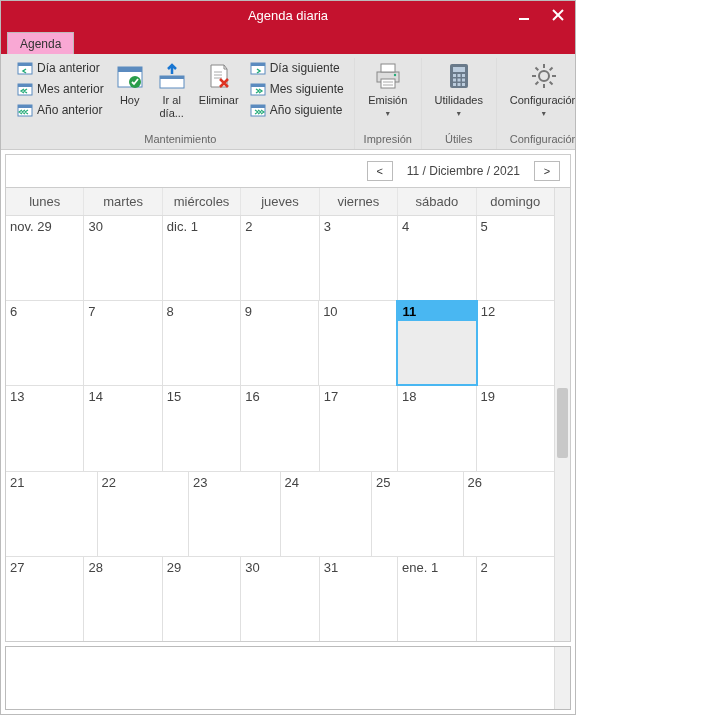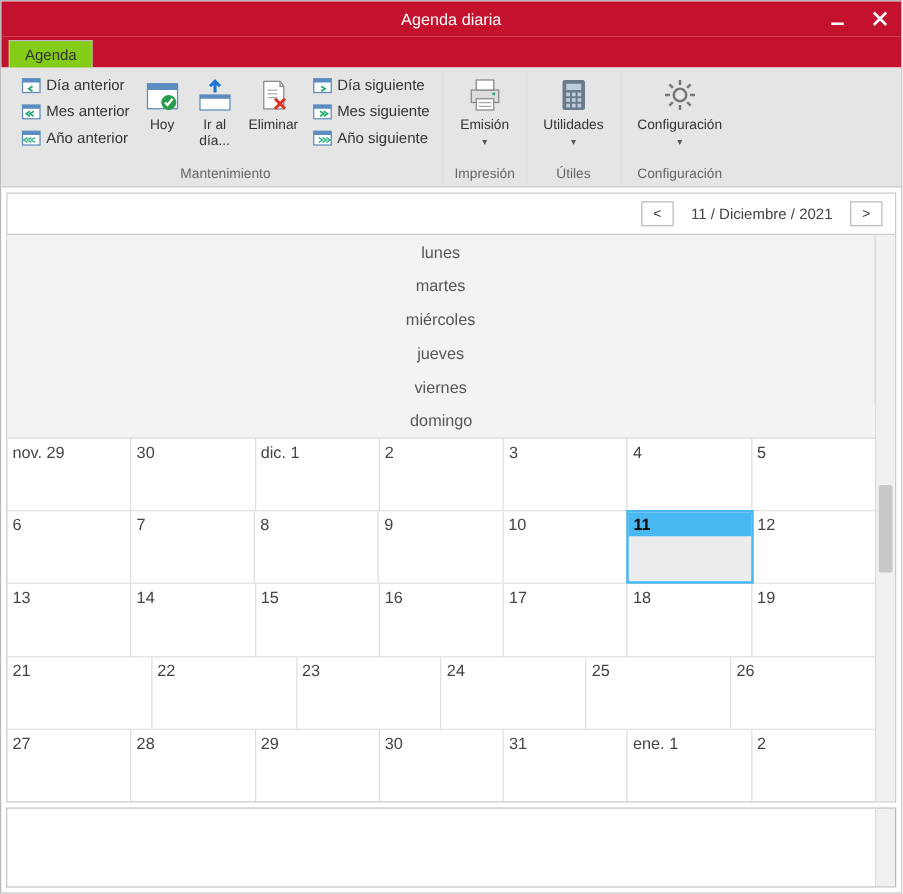--- a/index.html
+++ b/index.html
@@ -1,29 +1,29 @@
 <!DOCTYPE html>
 <html><head>
 <meta charset="utf-8">
 <style>
   * { box-sizing: border-box; font-family: "Segoe UI", Tahoma, sans-serif; }
   html, body { margin:0; padding:0; height:100%; }
   body { background:#fff; font-size:12px; color:#333; }
-  .window { width:722px; height:715px; display:flex; flex-direction:column; border:1px solid #bbb; overflow:hidden; }
+  .window { width:576px; height:715px; display:flex; flex-direction:column; border:1px solid #bbb; overflow:hidden; }
 
   
   .titlebar { background:#c4122e; color:#fff; height:28px; display:flex; align-items:center; position:relative; }
   .titlebar .title { flex:1; text-align:center; font-size:13px; }
   .titlebar .winbtns { position:absolute; right:4px; top:0; height:28px; display:flex; align-items:center; gap:8px; }
   .winbtn { width:26px; height:20px; display:flex; align-items:center; justify-content:center; color:#fff; cursor:pointer; font-weight:bold; }
   .winbtn.min { font-size:18px; line-height:0; }
 
   
   .tabstrip { background:#c4122e; height:25px; display:flex; align-items:flex-end; padding-left:6px; }
-  .tab { background:#84cc16; color:#333; padding:4px 12px 4px 12px; font-size:12px; border:1px solid #bbb; border-bottom:none; margin-bottom:-1px; cursor:pointer; }
+  .tab { background:#f9a8d4; color:#333; padding:4px 12px 4px 12px; font-size:12px; border:1px solid #bbb; border-bottom:none; margin-bottom:-1px; cursor:pointer; }
 
   
   .ribbon { background:#e5e5e5; border-bottom:1px solid #ccc; display:flex; padding:4px 6px 0 6px; height:96px; }
   .rgroup { display:flex; flex-direction:column; align-items:center; padding:0 6px; border-right:1px solid #ddd; }
   .rgroup:last-child { border-right:none; }
   .rgroup .buttons { display:flex; align-items:flex-start; gap:2px; flex:1; }
   .rgroup .glabel { font-size:11px; color:#666; text-align:center; padding:2px 0 4px 0; }
 
   .smallbtns { display:flex; flex-direction:column; gap:1px; }
   .sbtn { display:flex; align-items:center; gap:4px; padding:2px 4px; cursor:pointer; white-space:nowrap; }
@@ -35,21 +35,21 @@
   .dd { font-size:8px; color:#555; margin-top:2px; }
 
   
   .dateheader { display:flex; justify-content:flex-end; align-items:center; padding:6px 10px; gap:8px; border:1px solid #ccc; margin:4px 4px 0 4px; }
   .navsq { border:1px solid #bbb; width:26px; height:20px; display:flex; align-items:center; justify-content:center; font-size:11px; cursor:pointer; background:#fff; }
   .curdate { font-size:12px; color:#444; padding:0 6px; }
 
   
   .calwrap { flex:1; display:flex; margin:0 4px 4px 4px; border:1px solid #ccc; border-top:none; }
   .calmain { flex:1; display:flex; flex-direction:column; }
-  .dayhdr { display:flex; background:#f3f3f3; border-bottom:1px solid #ddd;flex-direction:column; }
+  .dayhdr { display:flex; background:#f3f3f3; border-bottom:1px solid #ddd; }
   .dayhdr div { flex:1; text-align:center; padding:6px 0; font-size:13px; color:#555; border-right:1px solid #e5e5e5; }
   .dayhdr div:last-child { border-right:none; }
 
   .grid { flex:1; display:flex; flex-direction:column;text-decoration:underline; }
   .wrow { flex:1; display:flex; border-bottom:1px solid #e0e0e0; }
   .wrow:last-child { border-bottom:none; }
   .dcell { flex:1; border-right:1px solid #e0e0e0; position:relative; cursor:pointer; }
   .dcell:last-child { border-right:none; }
   .dcell .num { position:absolute; top:3px; left:4px; font-size:13px; color:#444; }
   .dcell.selected { border:2px solid #49b7f2; margin:-1px; z-index:2; background:#ececec; }
@@ -281,20 +281,21 @@
   </div>
 
   <div class="calwrap">
     <div class="calmain">
       <div class="dayhdr">
         <div>lunes</div>
         <div>martes</div>
         <div>miércoles</div>
         <div>jueves</div>
         <div>viernes</div>
+        <div>sábado</div>
         <div>domingo</div>
       </div>
       <div class="grid" id="calgrid">
           <div class="wrow">
             <div class="dcell">
               <div class="num">nov. 29</div>
             </div>
             <div class="dcell">
               <div class="num">30</div>
             </div>

